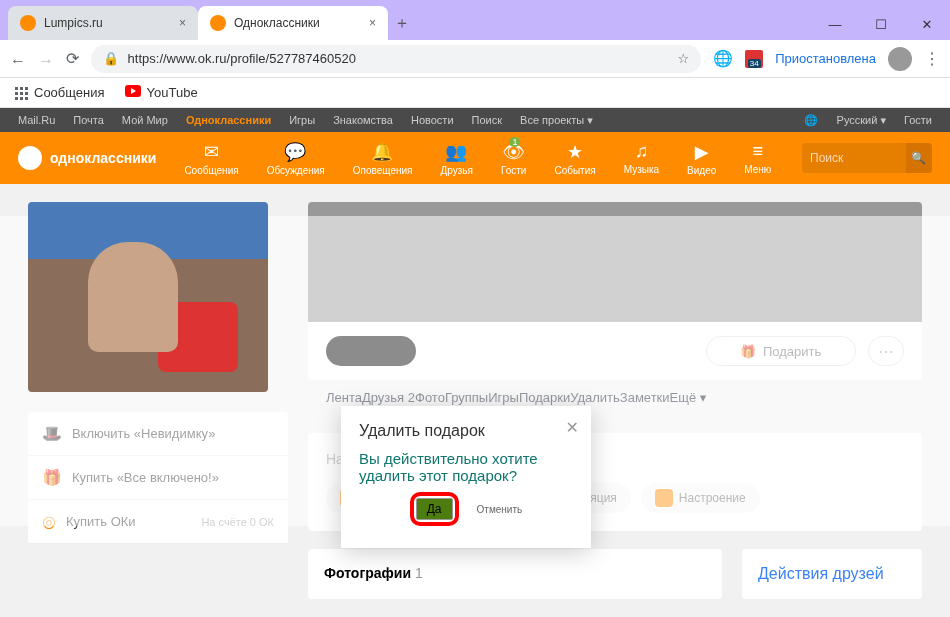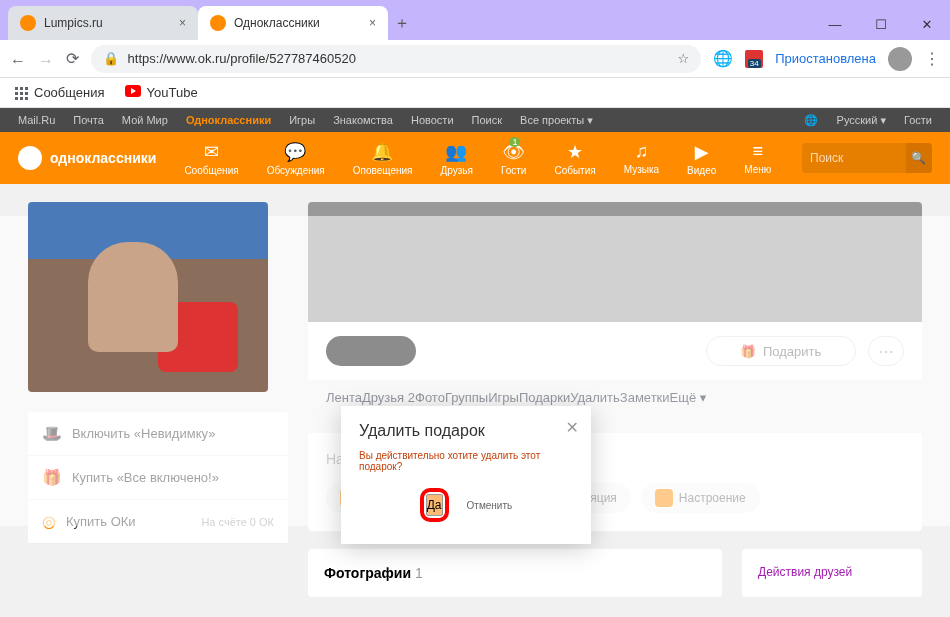--- a/index.html
+++ b/index.html
@@ -59,29 +59,29 @@
 .dotspill{width:36px;height:30px;border:1px solid #ddd;border-radius:15px;display:flex;align-items:center;justify-content:center;color:#999}
 .tabsrow{display:flex;padding:10px 18px;font-size:13px;color:#0f172a}
 .notebox{background:#fff;border-radius:4px;margin-top:18px;padding:18px}
 .notehead{color:#999;font-size:14px;margin-bottom:16px}
 .pills{display:flex;gap:10px}
 .pill{display:flex;align-items:center;gap:6px;background:#f7f7f7;border-radius:16px;padding:6px 14px;font-size:12px;color:#666}
 .pill .pi{width:18px;height:18px;background:#ff8c00;border-radius:4px}
 .photorow{display:flex;margin-top:18px;gap:20px}
 .photobox{background:#fff;border-radius:4px;padding:16px;flex:1;font-size:14px;font-weight:bold}
 .photobox .cnt{color:#999;font-weight:normal;margin-left:4px}
-.friendbox{background:#fff;border-radius:4px;padding:16px;width:180px;font-size:12px;color:#a21caf}
+.friendbox{background:#fff;border-radius:4px;padding:16px;width:180px;font-size:16px;color:#3b82f6}
 .dim{position:absolute;inset:0;background:rgba(255,255,255,0.55);top:108px}
 .modal{position:absolute;left:341px;top:298px;width:250px;background:#fff;box-shadow:0 4px 24px rgba(0,0,0,.2);padding:16px 18px 22px}
 .modal h3{font-size:16px;font-weight:normal;color:#333;margin-bottom:10px}
 .modal .close{position:absolute;top:12px;right:12px;color:#999;font-size:16px;cursor:pointer}
-.modal p{font-size:10px;color:#c2410c;margin-bottom:16px}
+.modal p{font-size:15px;color:#0f766e;margin-bottom:8px}
 .modal .btns{display:flex;align-items:center;gap:18px;justify-content:center}
 .hl{border:4px solid #ff0000;border-radius:10px;padding:2px;display:inline-block}
-.yesbtn{border:1px solid #999;background:#fdba74;padding:3px 0;font-size:12px;border-radius:2px;cursor:pointer}
+.yesbtn{border:1px solid #999;background:#4d7c0f;padding:3px 10px;font-size:12px;border-radius:2px;cursor:pointer}
 .cancel{font-size:10px;color:#666;cursor:pointer}
 .badge1{position:absolute;top:-4px;right:6px;background:#7cb342;color:#fff;font-size:9px;padding:0 3px;border-radius:6px}
 .profpic::after{content:"";position:absolute;left:60px;top:40px;width:90px;height:110px;background:#c9a488;border-radius:40px 40px 10px 10px}
 .profpic::before{content:"";position:absolute;left:130px;bottom:20px;width:80px;height:70px;background:#d33;border-radius:8px}
 </style>
 </head>
 <body>
 
 <div class="titlebar">
   <div class="tabs">

